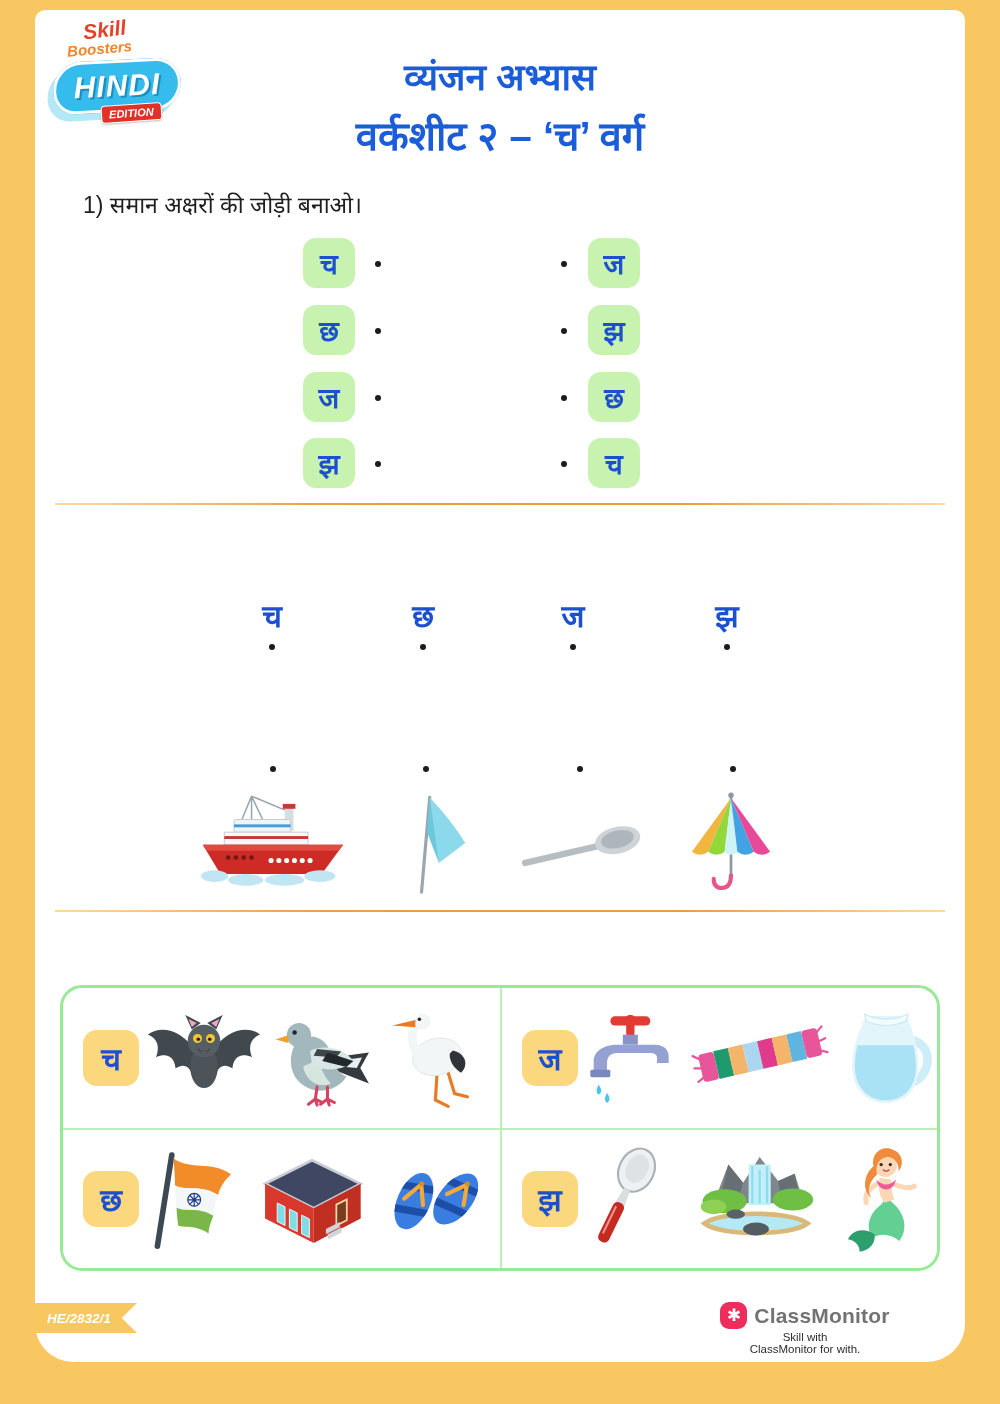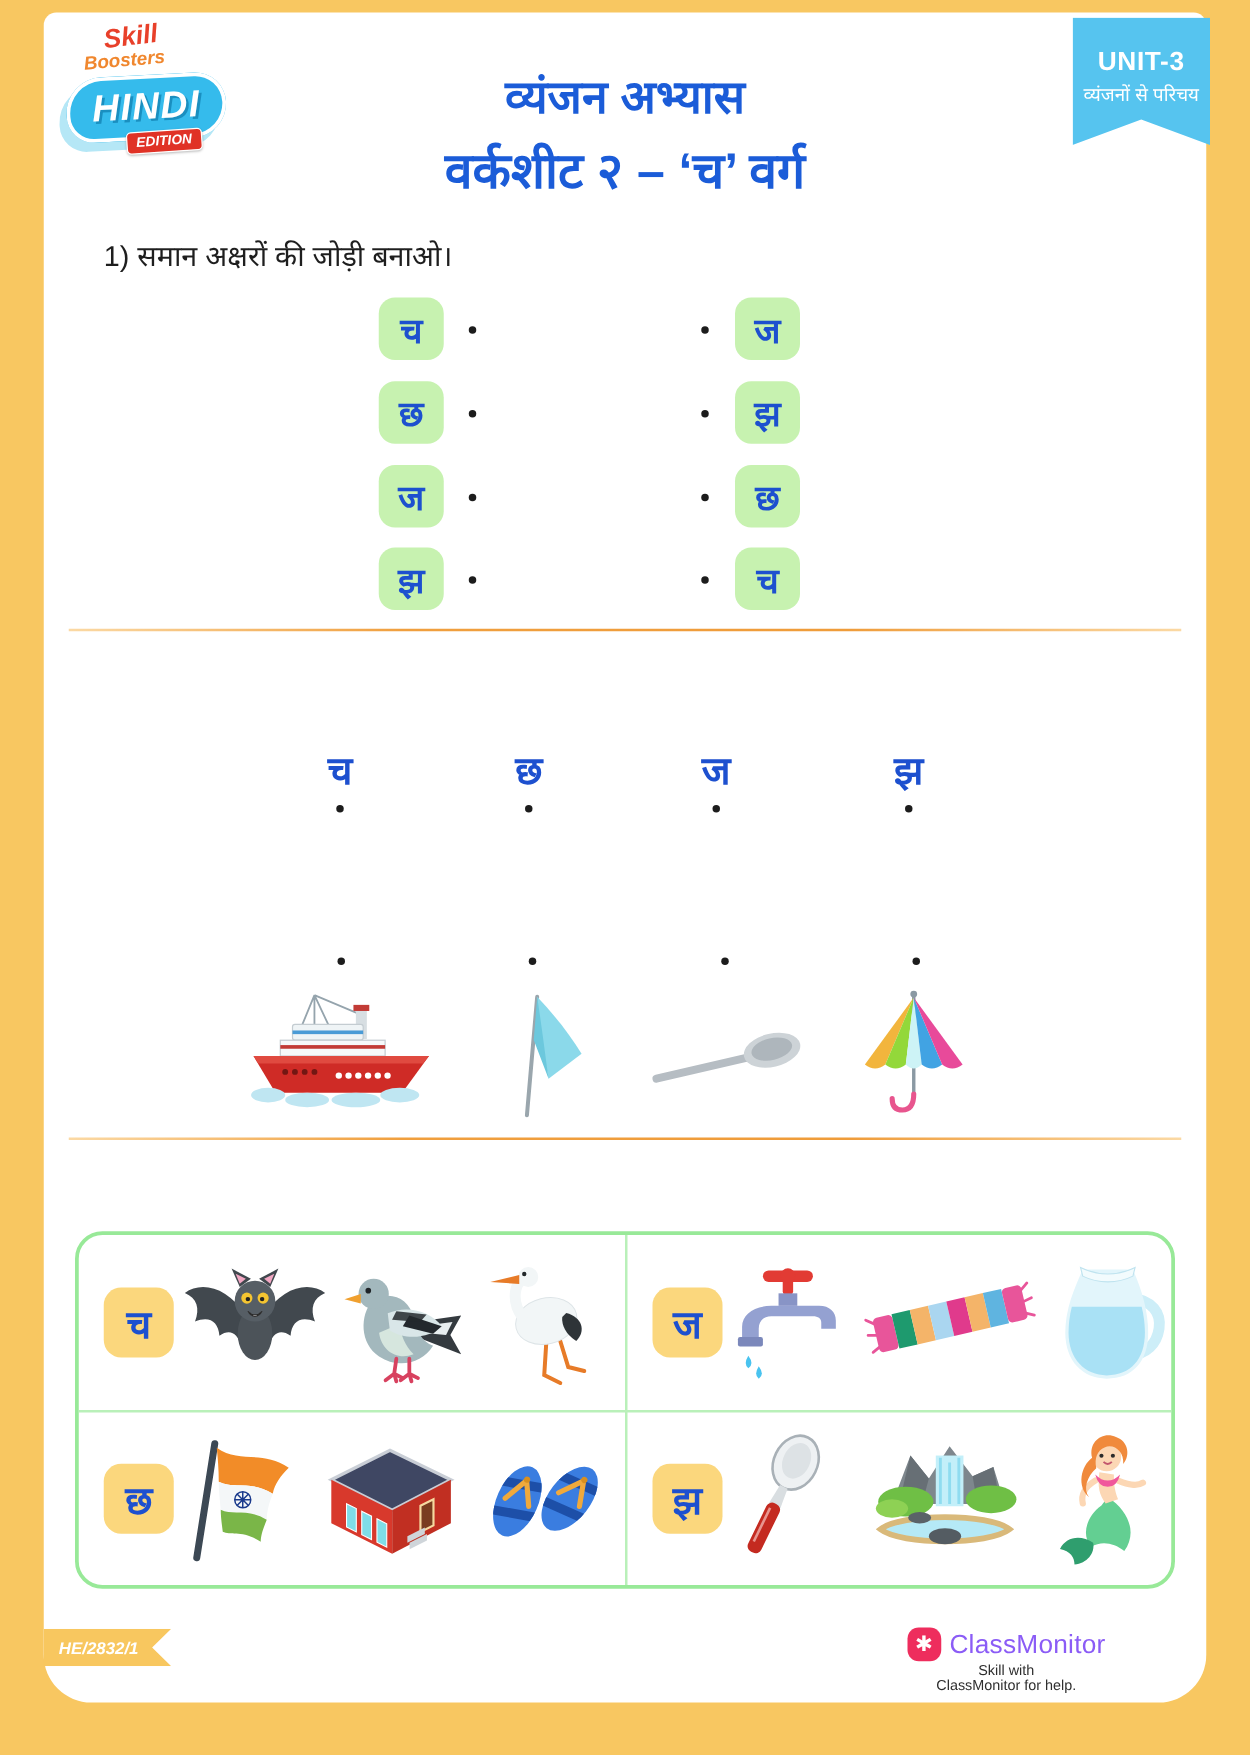--- a/index.html
+++ b/index.html
@@ -95,44 +95,40 @@
     background:#f8c75f; clip-path:polygon(0 0,100% 0,85% 50%,100% 100%,0 100%);
     color:#fff; font-weight:bold; font-style:italic; font-size:13.5px;
     display:flex; align-items:center; padding-left:12px;
   }
   .cm { position:absolute; left:655px; top:1292px; width:230px; text-align:center; }
   .cm-row { display:flex; align-items:center; justify-content:center; gap:7px; }
   .cm-icon {
     width:27px; height:27px; background:#ee2d5d; border-radius:9px;
     color:#fff; font-size:17px; display:flex; align-items:center; justify-content:center;
   }
-  .cm-name { font-size:21px; font-weight:normal; color:#8b5cf6; letter-spacing:.2px; }
+  .cm-name { font-size:21px; font-weight:bold; color:#737373; letter-spacing:.2px; }
   .cm-tag { font-size:11.5px; color:#2e2e2e; margin-top:2px; }
 </style>
 </head>
 <body>
 
 <div class="sheet">
 
   <div class="logo">
     <div class="logo-skill">Skill</div>
     <div class="logo-boosters">Boosters</div>
     <div class="logo-hindi">HINDI</div>
     <div class="logo-edition">EDITION</div>
   </div>
 
   <div class="title">
     <div class="title-l1">व्यंजन अभ्यास</div>
     <div class="title-l2">वर्कशीट २ – ‘च’  वर्ग</div>
   </div>
 
-  <div class="unit-badge">
-    <div class="unit-l1">UNIT-3</div>
-    <div class="unit-l2">व्यंजनों से परिचय</div>
-  </div>
 
   <div class="prompt" style="top:178px">1) समान अक्षरों की जोड़ी बनाओ।</div>
 
   <div class="match-row" style="top:228px">
     <div class="gbox">च</div>
     <div class="dot mdot-l"></div>
     <div class="dot mdot-r"></div>
     <div class="gbox right">ज</div>
   </div>
   <div class="match-row" style="top:295px">
@@ -454,16 +450,16 @@
   <div class="code-ribbon">
     <span>HE/2832/1</span>
   </div>
 
   <div class="cm">
     <div class="cm-row">
       <div class="cm-icon">✱</div>
       <div class="cm-name">ClassMonitor</div>
     </div>
     <div class="cm-tag">Skill with</div>
-    <div class="cm-tag" style="margin-top:0">ClassMonitor for help.</div>
+    <div class="cm-tag" style="margin-top:0">ClassMonitor for with.</div>
   </div>
 
 </div>
 
 </body></html>

